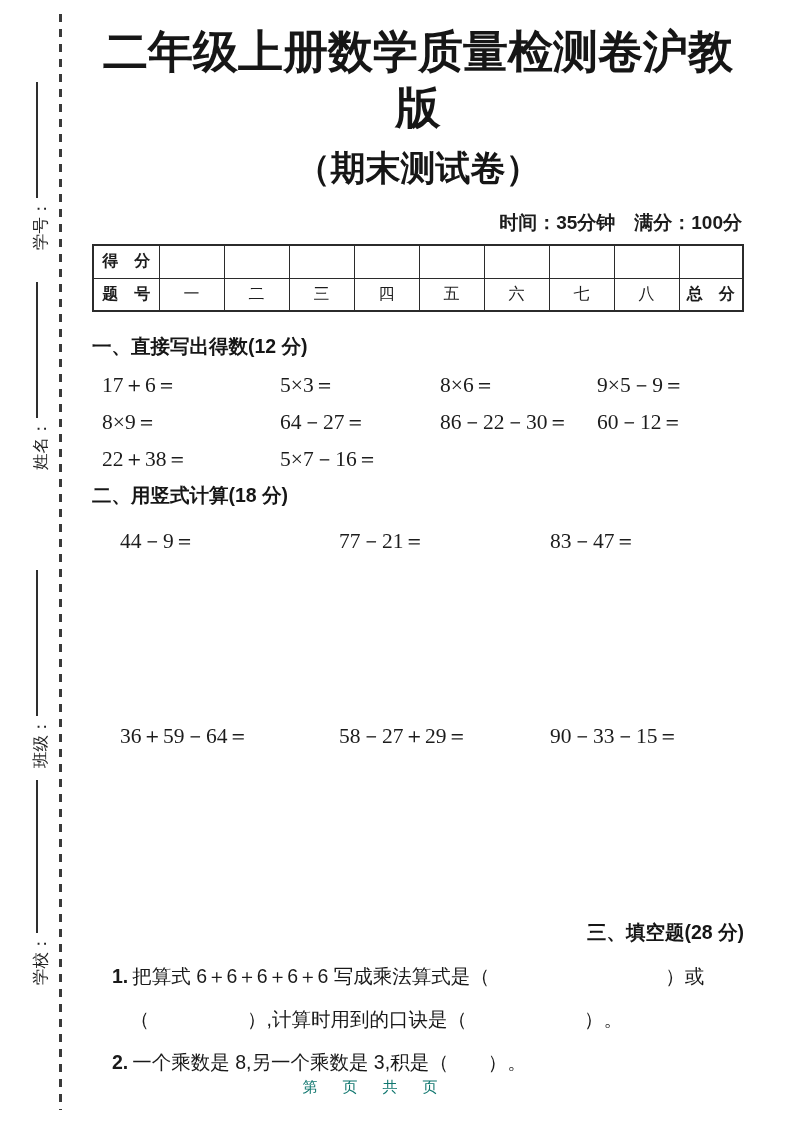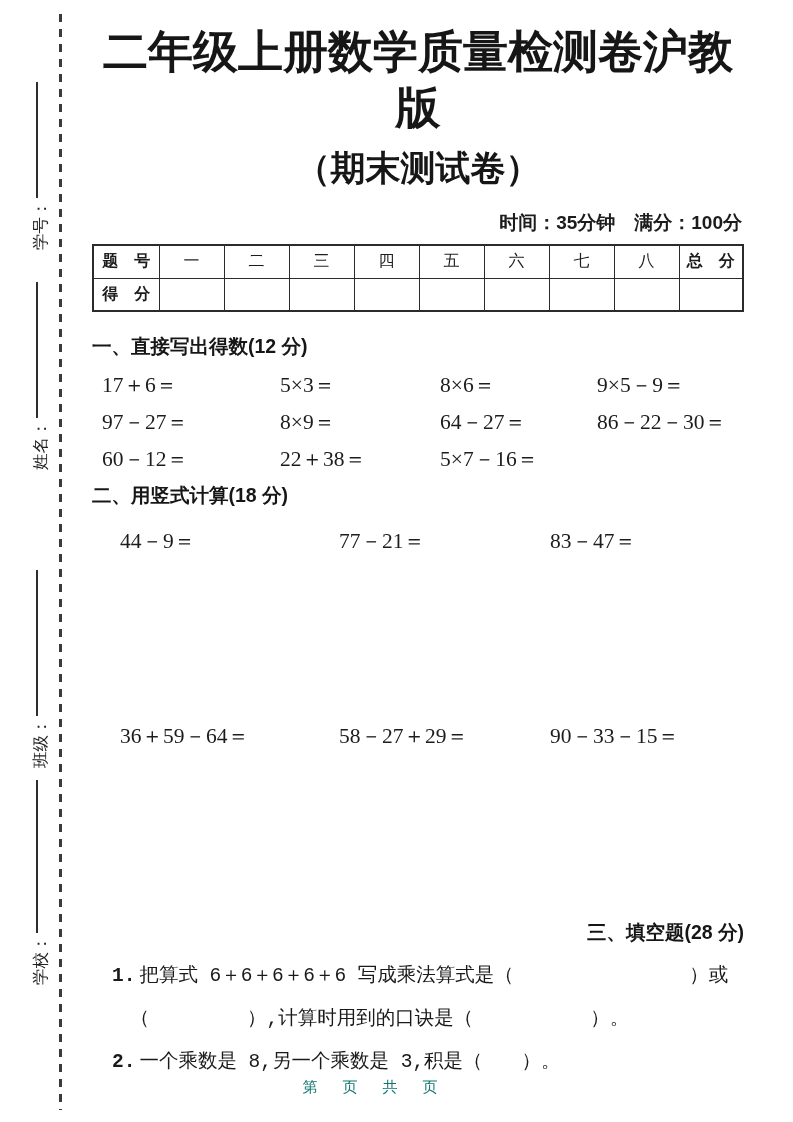--- a/index.html
+++ b/index.html
@@ -128,21 +128,21 @@
     font-family: "Liberation Serif", serif;
     font-size: 21.5px;
     line-height: 1.25;
   }
   .pg2-r1 { margin-top: 20px; }
   .pg2-r2 { margin-top: 168px; }
 
   .fill-area {
     margin-top: 10px;
     padding-left: 20px;
-    font-family: Liberation Mono, monospace;
+    font-family: Liberation Sans, sans-serif;
     font-size: 19.5px;
     line-height: 43px;
     color: #1a1a1a;
   }
   .fill-line .no { font-weight: 700; margin-right: 4px; }
   .fill-indent { padding-left: 18px; }
 
   .footer {
     position: absolute;
     left: 0;
@@ -190,54 +190,53 @@
           <col>
           <col>
           <col>
           <col>
           <col>
           <col>
           <col>
           <col class="c-last">
       </colgroup>
       <tbody>
+        <tr>
+          <td class="lab">得　分</td>
+          <td></td>
+          <td></td>
+          <td></td>
+          <td></td>
+          <td></td>
+          <td></td>
+          <td></td>
+          <td></td>
+          <td></td>
+        </tr>
         <tr>
           <td class="lab">题　号</td>
           <td>一</td>
           <td>二</td>
           <td>三</td>
           <td>四</td>
           <td>五</td>
           <td>六</td>
           <td>七</td>
           <td>八</td>
           <td class="lab">总　分</td>
         </tr>
-        <tr>
-          <td class="lab">得　分</td>
-          <td></td>
-          <td></td>
-          <td></td>
-          <td></td>
-          <td></td>
-          <td></td>
-          <td></td>
-          <td></td>
-          <td></td>
-        </tr>
       </tbody>
     </table>
 
     <div class="sec-heading sh1">一、直接写出得数(12 分)</div>
     <div class="prob-grid1">
       <span>17＋6＝</span>
       <span>5×3＝</span>
       <span>8×6＝</span>
       <span>9×5－9＝</span>
-      <span>97－27＝</span>
       <span>8×9＝</span>
       <span>64－27＝</span>
       <span>86－22－30＝</span>
       <span>60－12＝</span>
       <span>22＋38＝</span>
       <span>5×7－16＝</span>
     </div>
 
     <div class="sec-heading sh2">二、用竖式计算(18 分)</div>
     <div class="prob-grid2 pg2-r1">

